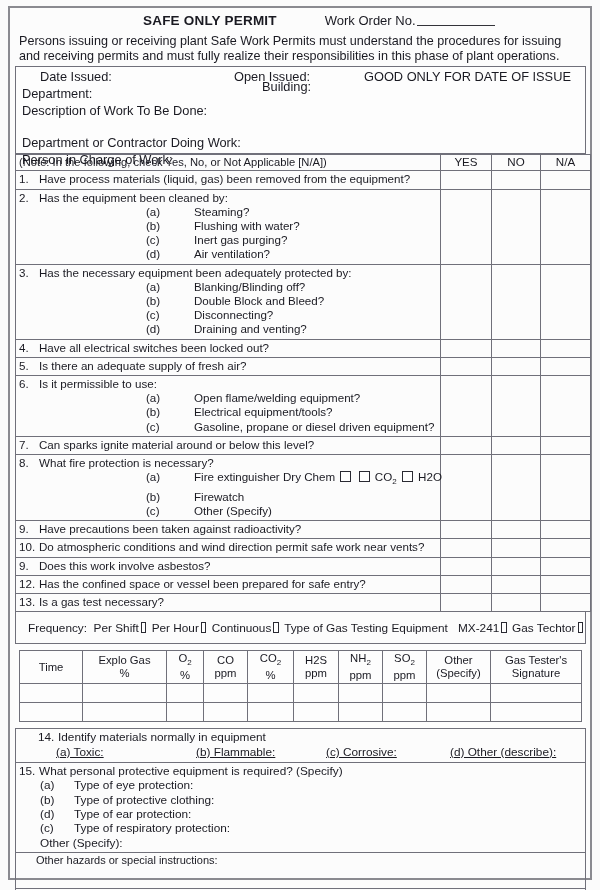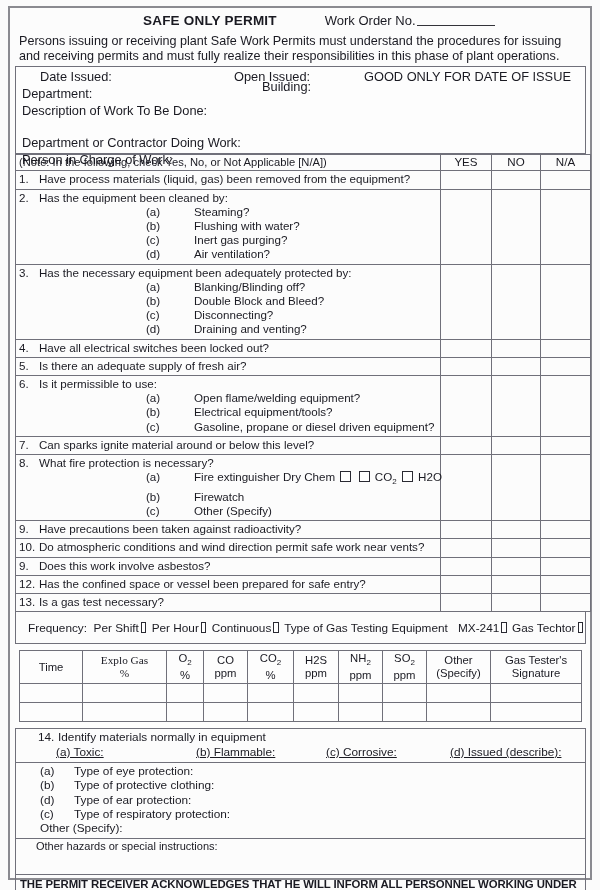--- a/index.html
+++ b/index.html
@@ -304,21 +304,21 @@
     <span class="gap"></span>
     <span>MX-241</span><span class="cb"></span>&nbsp;
     <span>Gas Techtor</span><span class="cb"></span>
   </div>
 
   <div class="box gasWrap" style="border:none;padding:6px 4px 6px 4px;">
     <table class="gas">
       <thead>
             <tr id="gas-head">
               <th style="width: 62px;">Time</th>
-              <th style="width: 83px; font-family: Liberation Serif, serif;">Explo Gas<br>%</th>
+              <th style="width: 83px;">Explo Gas<br>%</th>
               <th style="width: 36px;">O<sub>2</sub><br>%</th>
               <th style="width: 43px;">CO<br>ppm</th>
               <th style="width: 45px;">CO<sub>2</sub><br>%</th>
               <th style="width: 44px;">H2S<br>ppm</th>
               <th style="width: 43px;">NH<sub>2</sub><br>ppm</th>
               <th style="width: 43px;">SO<sub>2</sub><br>ppm</th>
               <th style="width: 63px;">Other<br>(Specify)</th>
               <th>Gas Tester's<br>Signature</th>
             </tr>
           </thead>
@@ -350,25 +350,26 @@
           </tbody>
     </table>
   </div>
 
   <div class="blk" style="border-top:1px solid #70707a;padding-left:22px;">
     <span class="qline"><span class="num">14.</span><span>Identify materials normally in equipment</span></span>
     <div class="row14">
       <span style="left:18px;">(a) Toxic:</span>
       <span style="left:158px;">(b) Flammable:</span>
       <span style="left:288px;">(c) Corrosive:</span>
-      <span style="left:412px;">(d) Issued (describe):</span>
+      <span style="left:412px;">(d) Other (describe):</span>
     </div>
   </div>
 
   <div class="blk">
+    <span class="qline"><span class="num">15.</span><span>What personal protective equipment is required? (Specify)</span></span>
     <div id="ppe-list">
           <span class="ppeline"><span class="lt">(a)</span>Type of eye protection:</span>
           <span class="ppeline"><span class="lt">(b)</span>Type of protective clothing:</span>
           <span class="ppeline"><span class="lt">(d)</span>Type of ear protection:</span>
           <span class="ppeline"><span class="lt">(c)</span>Type of respiratory protection:</span>
         </div>
     <span class="ppeline">Other (Specify):</span>
   </div>
 
   <div class="otherHaz">

